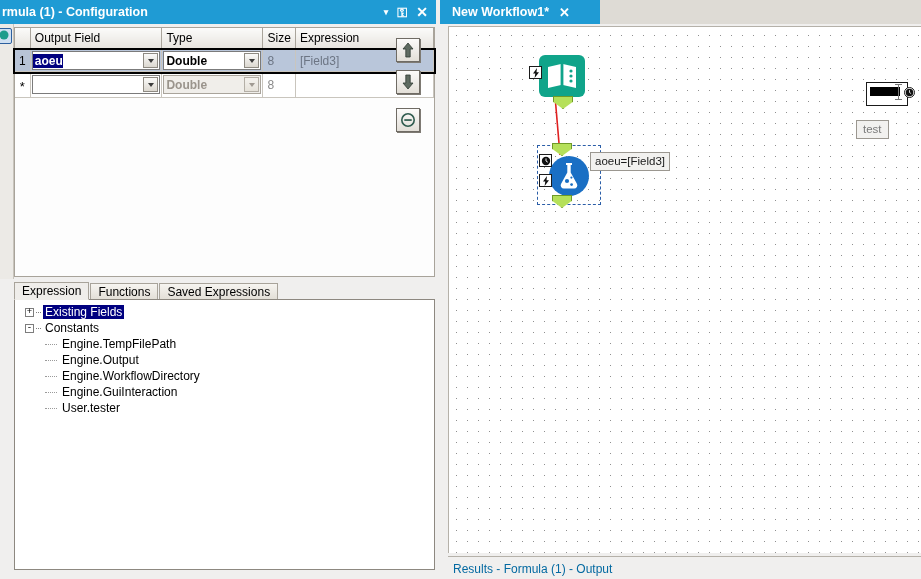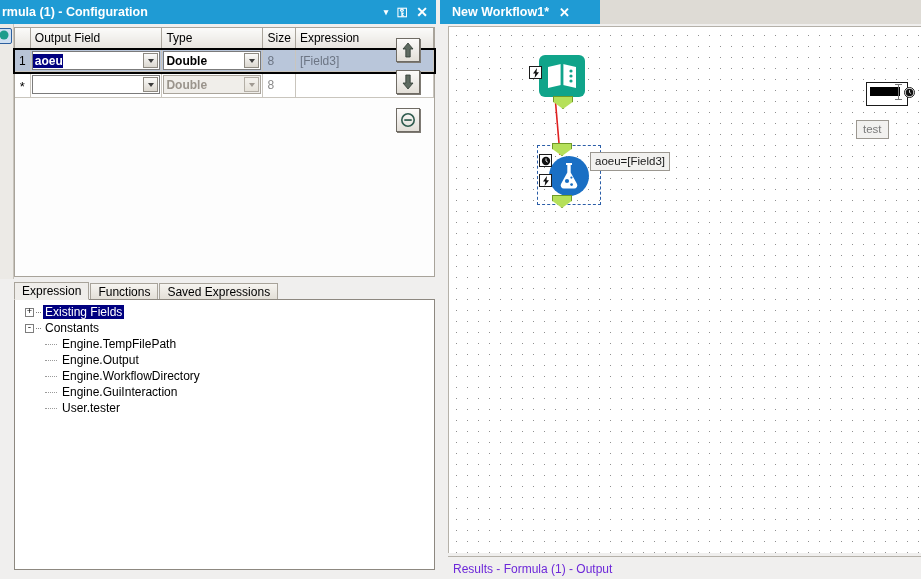--- a/index.html
+++ b/index.html
@@ -129,21 +129,21 @@
     position:absolute;left:8px;top:26px;width:473px;height:526px;
     background-color:#ffffff;
     background-image:radial-gradient(circle, #8f8f8f 0.6px, transparent 0.7px);
     background-size:11px 11px;background-position:2px 3px;
     border-left:1px solid #b5b1a9;border-top:1px solid #b5b1a9;
     overflow:hidden;
   }
   #results-bar{
     position:absolute;left:8px;top:556px;width:473px;height:23px;
     background:#f0efee;border-top:1px solid #b5b1a9;
-    font-size:12px;color:#6d28d9;padding:5px 8px 0 5px;box-sizing:border-box;overflow:hidden;
+    font-size:12px;color:#0369a1;padding:5px 8px 0 5px;box-sizing:border-box;overflow:hidden;
   }
   #results-bar .spacer{position:absolute;left:0;top:-4px;width:473px;height:4px;background:#fff;}
 
   
   .node{position:absolute;}
   .anchor{
     position:absolute;width:18px;height:11px;background:#b5e05a;border:1px solid #6f9a28;
     clip-path:polygon(0 0,100% 0,100% 45%,50% 100%,0 45%);
   }
   .badge{

